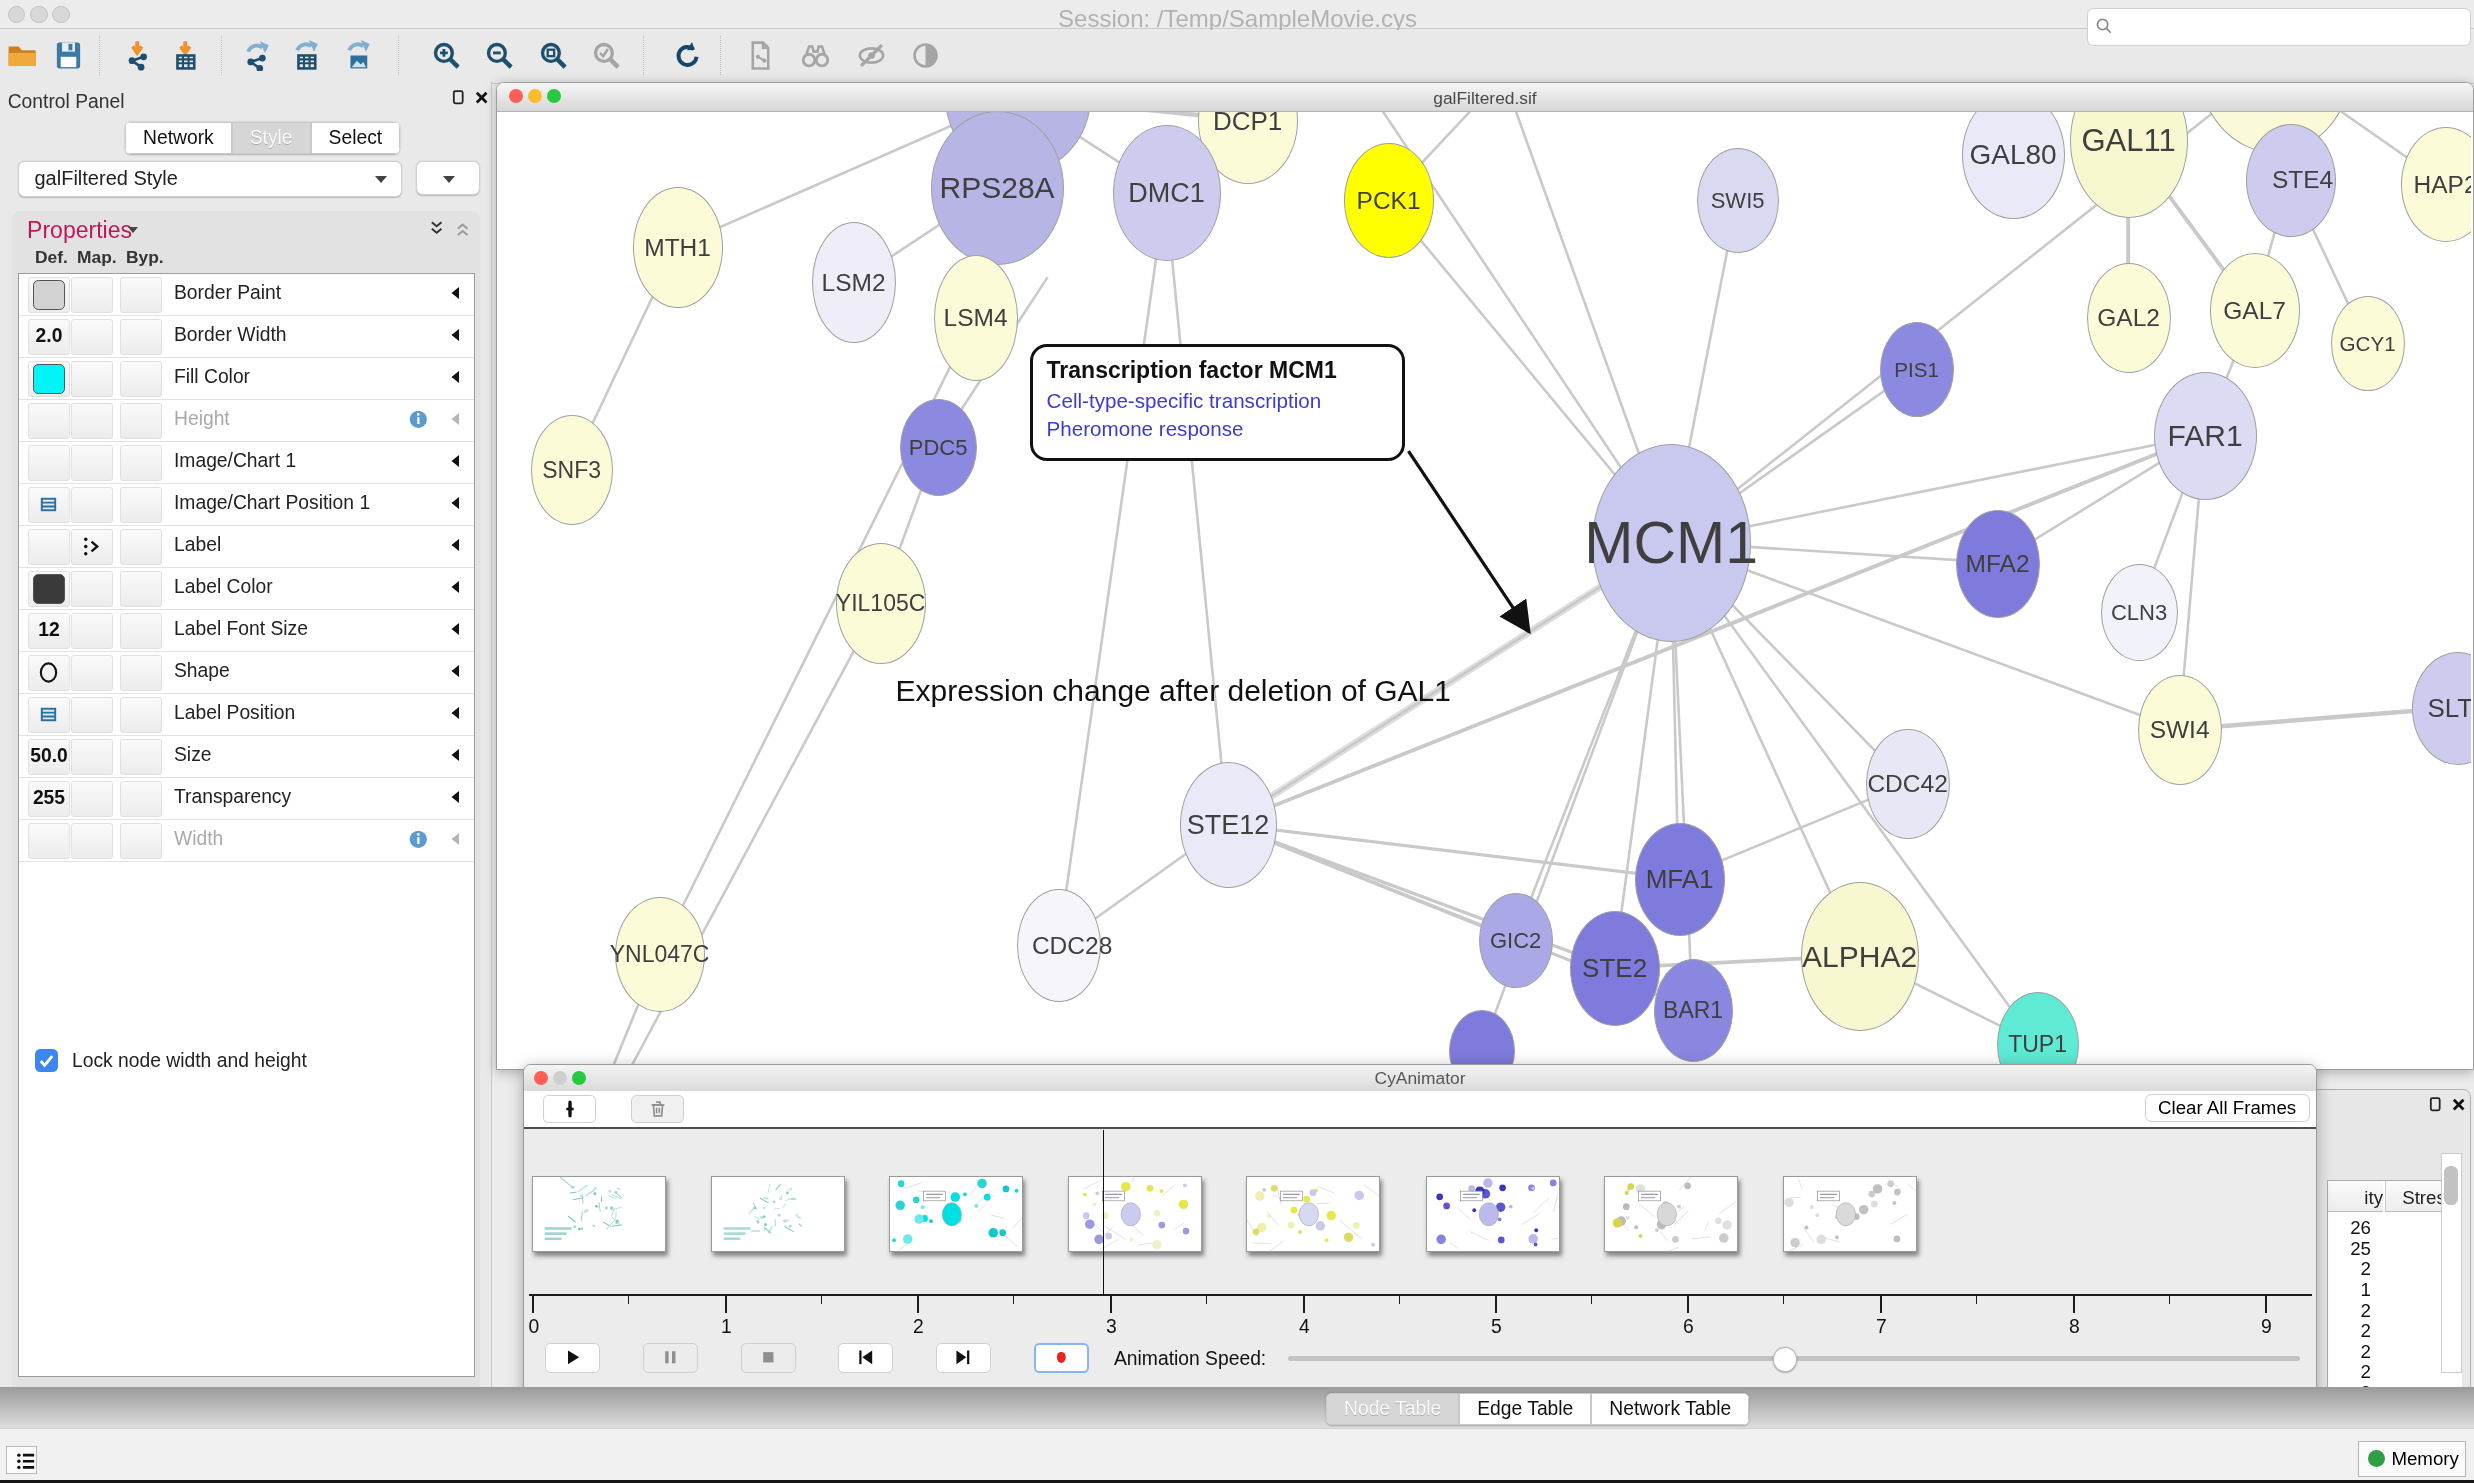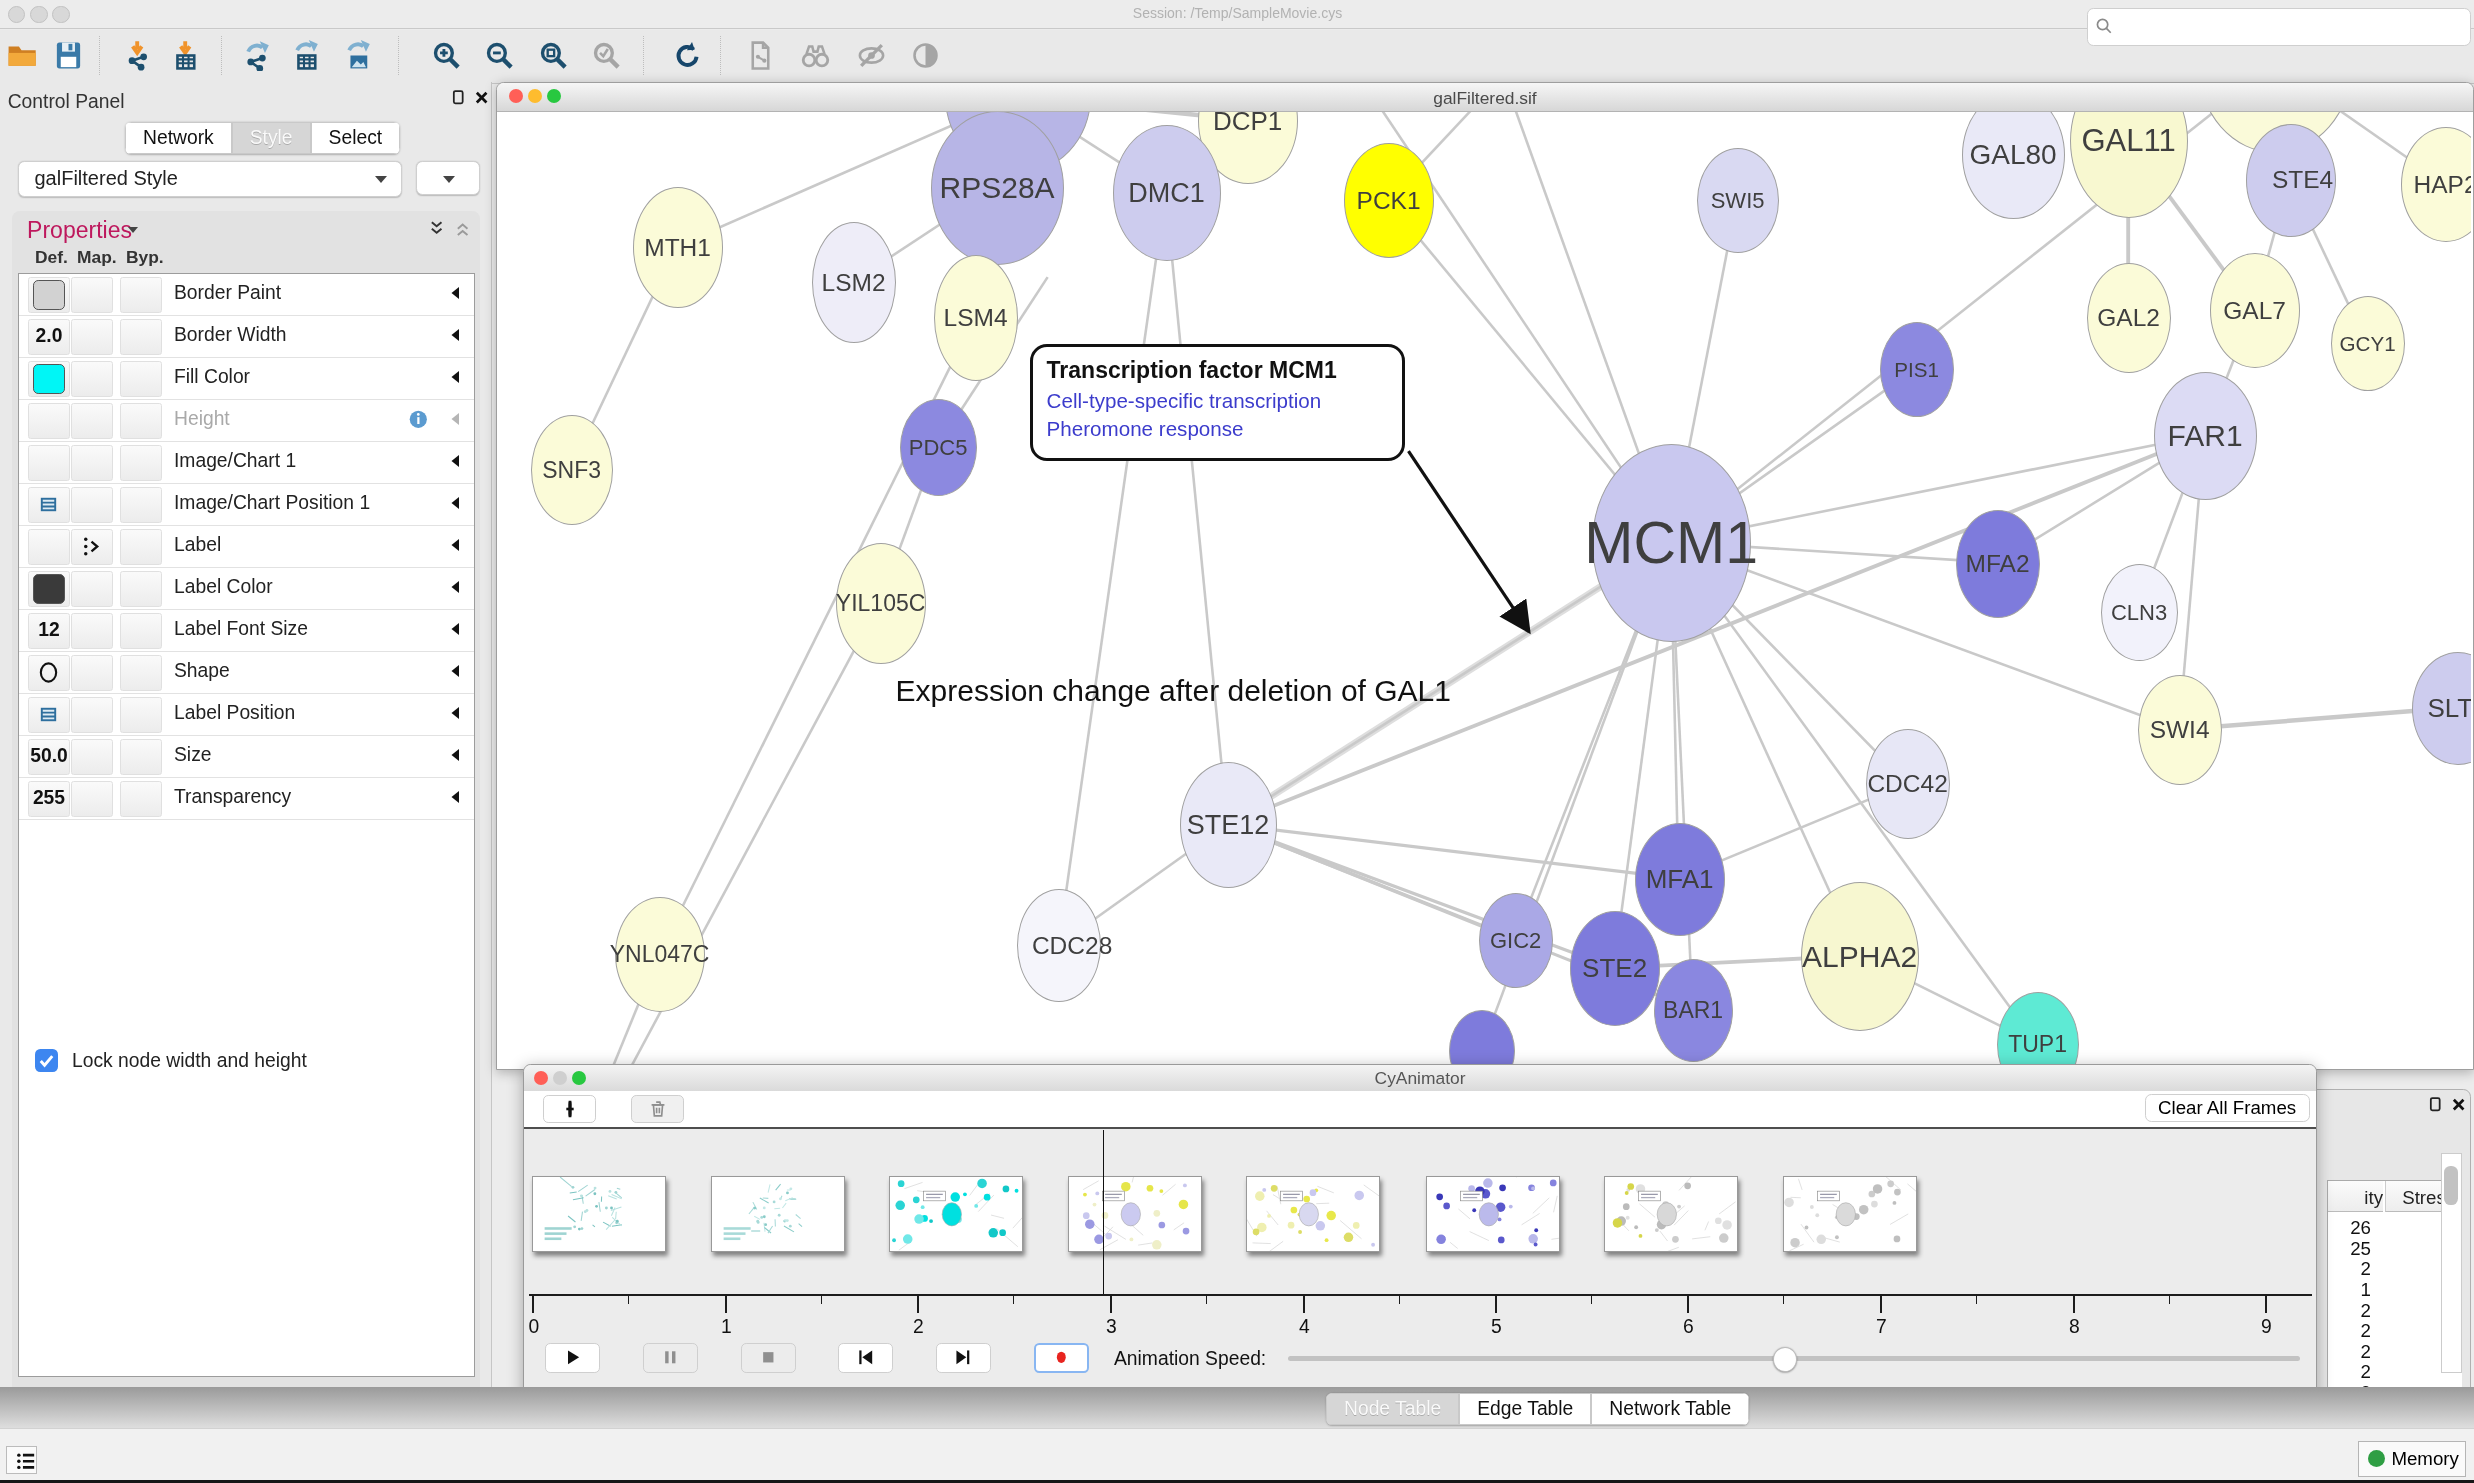--- a/index.html
+++ b/index.html
@@ -2,21 +2,21 @@
 <html style="font-size:10.3px"><head>
 <meta charset="utf-8">
 <style>
   html,body{margin:0;padding:0;background:#dcdcdc;}
   #app{position:relative;width:2475px;height:1484px;background:#ececec;overflow:hidden;
        font-family:"Liberation Sans",sans-serif;color:#222;}
   .abs{position:absolute;}
   
   #titlebar{left:0;top:0;width:2475px;height:28px;background:#ececec;border-bottom:1.3px solid #c9c9c9;}
   .gdot{position:absolute;top:5.8px;width:15.5px;height:15.5px;border-radius:50%;background:#d8d8d8;border:0.6px solid #c2c2c2;}
-  #session-title{position:absolute;left:0;right:0;top:5.2px;text-align:center;font-size:14px;color:#b2b2b2;}
+  #session-title{position:absolute;left:0;right:0;top:5.2px;text-align:center;font-size:24px;color:#b2b2b2;}
   #toolbar{left:0;top:30px;width:2475px;height:53px;background:#e9e9e9;border-bottom:1.3px solid #c6c6c6;}
   .tbtn{position:absolute;top:7.7px;width:36px;height:36px;border:none;background:transparent;padding:2.6px;}
   .tbtn svg{width:31px;height:31px;}
   .tsep{position:absolute;top:6.4px;width:0;height:39px;border-left:1.3px dotted #bdbdbd;}
   #searchbox{position:absolute;left:2087px;top:7.7px;width:382px;height:36px;background:#fff;border:1.3px solid #cfcfcf;border-radius:6.4px;}
   #searchbox svg{position:absolute;left:6.4px;top:7.7px;width:20.6px;height:20.6px;}
   #searchbox input{position:absolute;left:34px;top:2.6px;width:335px;height:28px;border:none;outline:none;font-size:18px;background:transparent;}
   
   #control-panel{left:0;top:82px;width:491px;height:1346px;background:#e9e9e9;border-right:1.3px solid #c6c6c6;}
   #cp-title{position:absolute;left:7.7px;top:9px;font-size:19.3px;color:#333;}
@@ -406,20 +406,34 @@
               </svg></div>
           </div>
           <div class="prow">
             <div class="pcell" style="left: 9px;">
               <div class="tv">255</div>
             </div>
             <div class="pcell" style="left: 52px;"></div>
             <div class="pcell" style="left: 101px;"></div>
             <span class="plabel">Transparency</span>
             <div class="parrow"><svg viewBox="0 0 24 24">
+                <path d="M16 4v16l-10-8z" fill="currentColor"></path>
+              </svg></div>
+          </div>
+          <div class="prow">
+            <div class="pcell" style="left: 9px;"></div>
+            <div class="pcell" style="left: 52px;"></div>
+            <div class="pcell" style="left: 101px;"></div>
+            <span class="plabel gray">Width</span>
+            <div class="pinfo"><svg viewBox="0 0 24 24">
+                <circle cx="12" cy="12" r="10" fill="#5b9bd0"></circle>
+                <rect x="10.8" y="9.5" width="2.6" height="8" fill="#fff"></rect>
+                <circle cx="12" cy="6.3" r="1.6" fill="#fff"></circle>
+              </svg></div>
+            <div class="parrow gray"><svg viewBox="0 0 24 24">
                 <path d="M16 4v16l-10-8z" fill="currentColor"></path>
               </svg></div>
           </div>
         </div>
       <div id="lock-row">
         <div id="lock-box"><svg viewBox="0 0 24 24">
               <path d="M6 12.5l4 4.5 8-9.5" stroke="#fff" stroke-width="3" fill="none"></path>
             </svg></div>
         <span id="lock-label">Lock node width and height</span>
       </div>

